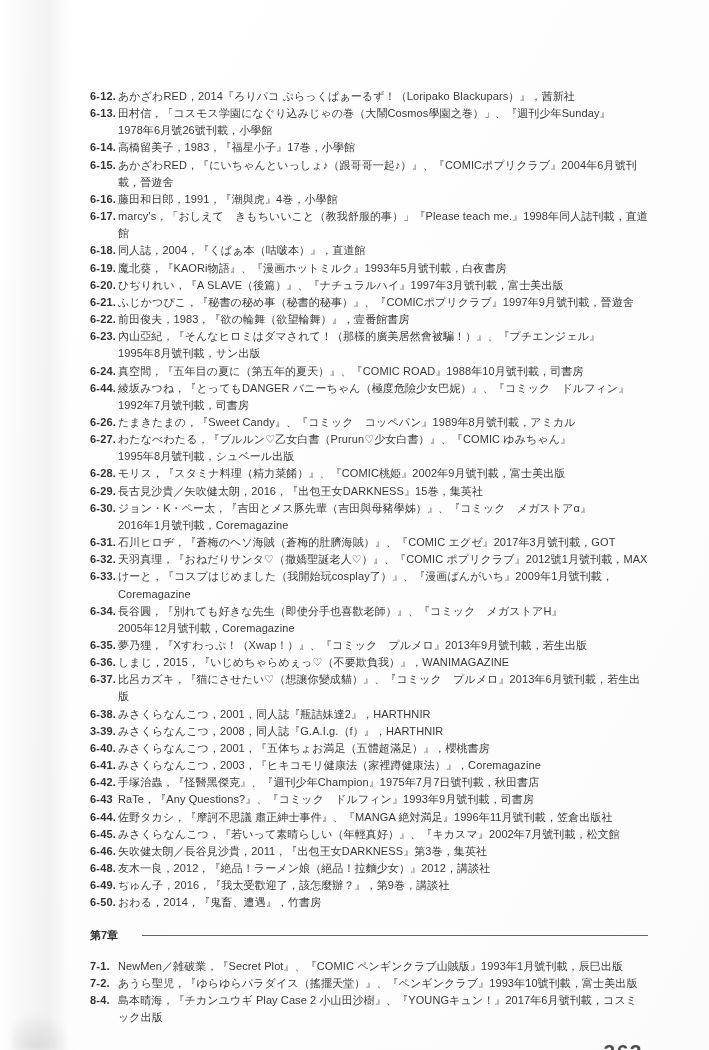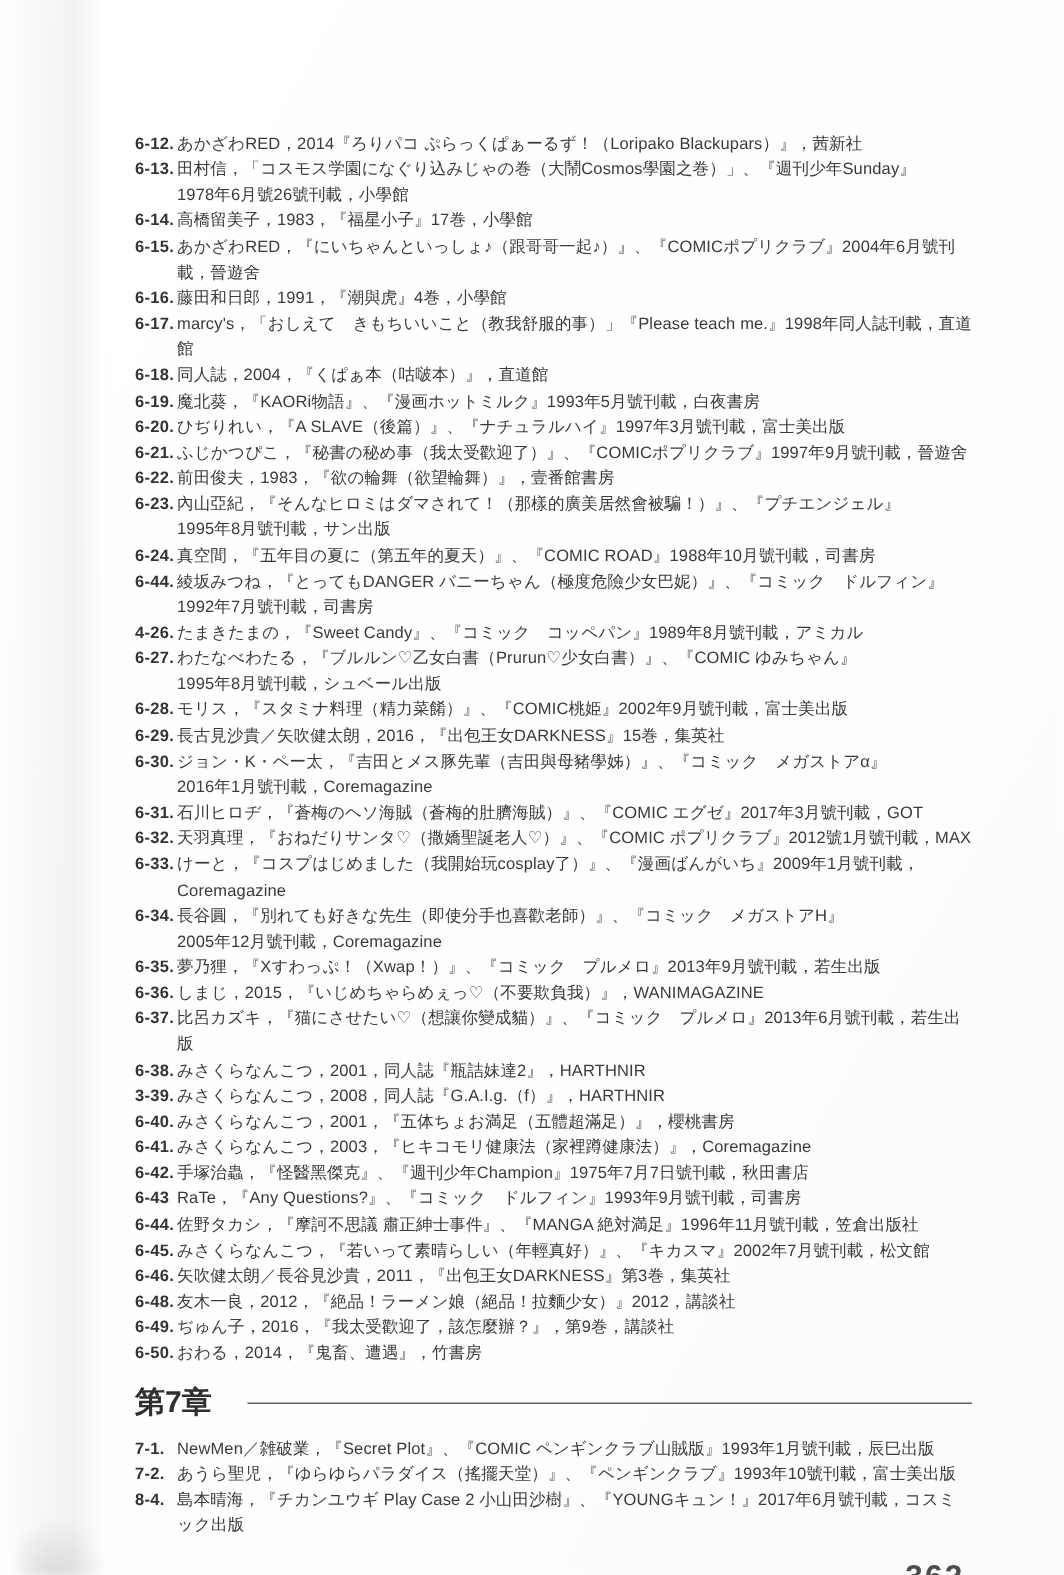--- a/index.html
+++ b/index.html
@@ -31,21 +31,21 @@
   .entry .num{
     flex:0 0 28px;font-weight:bold;color:#333;
     letter-spacing:0.2px;
   }
   .entry .txt{
     flex:1 1 auto;letter-spacing:0.1px;
   }
   .section-sep{height:13px;}
   .section-heading{
     display:flex;align-items:center;gap:24px;
-    font-size:20px;font-weight:bold;color:#303030;
+    font-size:11px;font-weight:bold;color:#303030;
     margin:0 0 13px 0;line-height:20px;
   }
   .section-heading .rule{
     flex:1 1 auto;height:1.5px;background:#4a4a4a;opacity:0.85;margin-top:2px;
   }
   .page-number{
     position:absolute;right:66px;top:1040px;
     font-size:21px;font-weight:bold;color:#4d4d4d;letter-spacing:1.5px;
   }
 </style>
@@ -89,40 +89,40 @@
         <div class="entry">
           <span class="num">6-19.</span>
           <span class="txt"><span>魔北葵，『KAORi物語』、『漫画ホットミルク』1993年5月號刊載，白夜書房</span></span>
         </div>
         <div class="entry">
           <span class="num">6-20.</span>
           <span class="txt"><span>ひぢりれい，『A SLAVE（後篇）』、『ナチュラルハイ』1997年3月號刊載，富士美出版</span></span>
         </div>
         <div class="entry">
           <span class="num">6-21.</span>
-          <span class="txt"><span>ふじかつぴこ，『秘書の秘め事（我太受歡迎了）』、『COMICポプリクラブ』1997年9月號刊載，晉遊舍</span></span>
+          <span class="txt"><span>ふじかつぴこ，『秘書の秘め事（秘書的秘事）』、『COMICポプリクラブ』1997年9月號刊載，晉遊舍</span></span>
         </div>
         <div class="entry">
           <span class="num">6-22.</span>
           <span class="txt"><span>前田俊夫，1983，『欲の輪舞（欲望輪舞）』，壹番館書房</span></span>
         </div>
         <div class="entry">
           <span class="num">6-23.</span>
           <span class="txt"><span>內山亞紀，『そんなヒロミはダマされて！（那樣的廣美居然會被騙！）』、『プチエンジェル』</span><br><span>1995年8月號刊載，サン出版</span></span>
         </div>
         <div class="entry">
           <span class="num">6-24.</span>
           <span class="txt"><span>真空間，『五年目の夏に（第五年的夏天）』、『COMIC ROAD』1988年10月號刊載，司書房</span></span>
         </div>
         <div class="entry">
           <span class="num">6-44.</span>
           <span class="txt"><span>綾坂みつね，『とってもDANGER バニーちゃん（極度危險少女巴妮）』、『コミック　ドルフィン』</span><br><span>1992年7月號刊載，司書房</span></span>
         </div>
         <div class="entry">
-          <span class="num">4-26.</span>
+          <span class="num">6-26.</span>
           <span class="txt"><span>たまきたまの，『Sweet Candy』、『コミック　コッペパン』1989年8月號刊載，アミカル</span></span>
         </div>
         <div class="entry">
           <span class="num">6-27.</span>
           <span class="txt"><span>わたなべわたる，『ブルルン♡乙女白書（Prurun♡少女白書）』、『COMIC ゆみちゃん』</span><br><span>1995年8月號刊載，シュベール出版</span></span>
         </div>
         <div class="entry">
           <span class="num">6-28.</span>
           <span class="txt"><span>モリス，『スタミナ料理（精力菜餚）』、『COMIC桃姫』2002年9月號刊載，富士美出版</span></span>
         </div>

